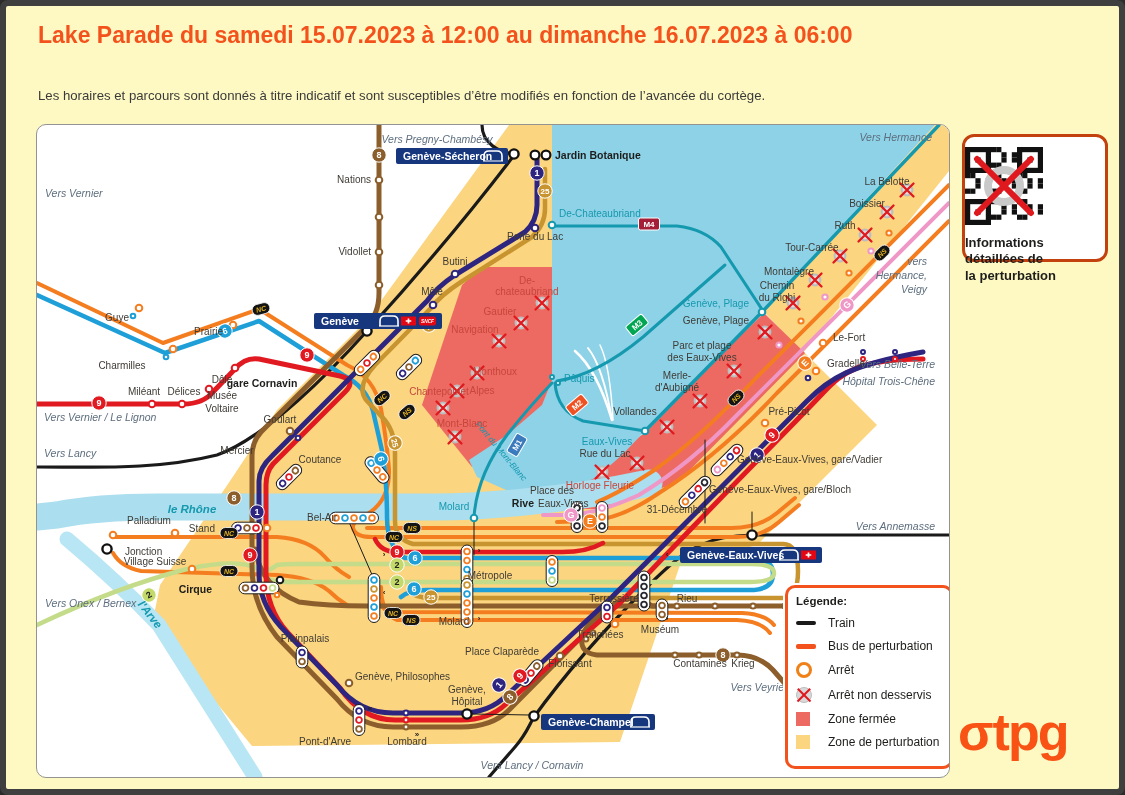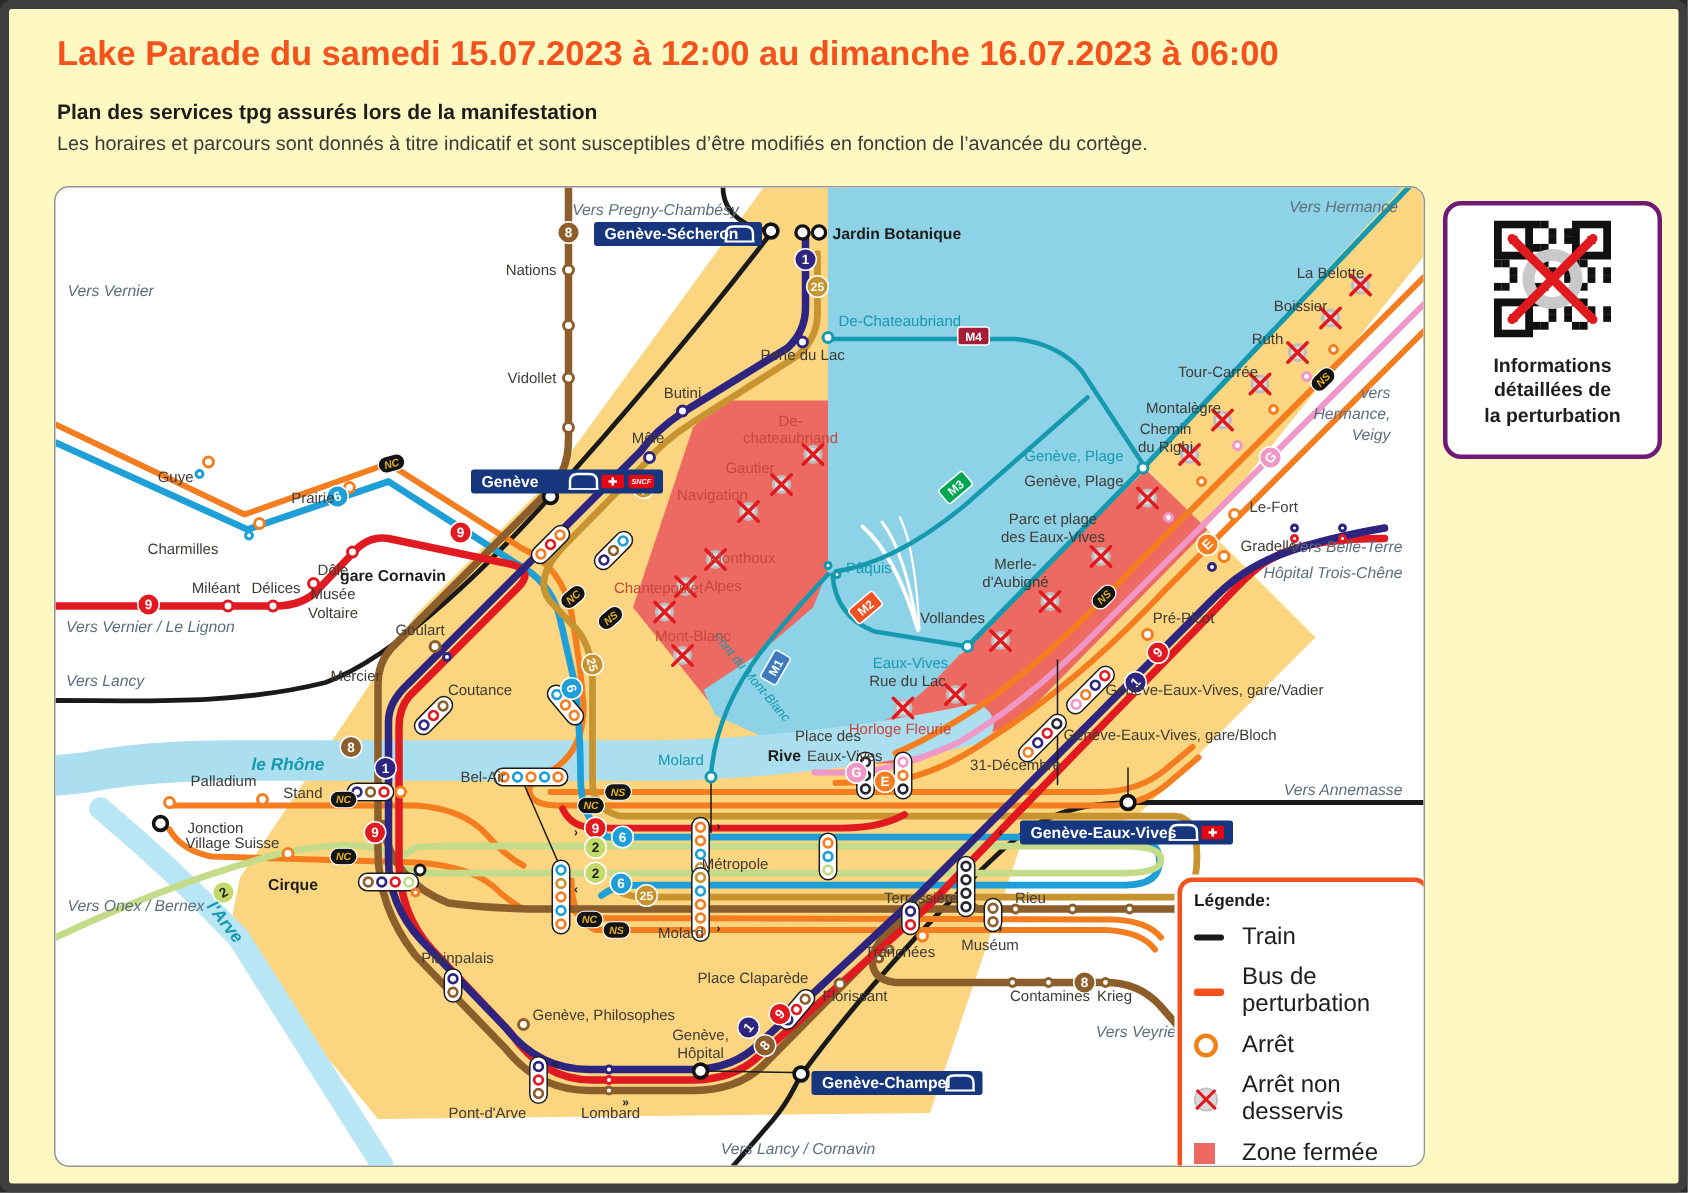--- a/index.html
+++ b/index.html
@@ -16,40 +16,39 @@
   .lb-i{font-size:10.5px;font-style:italic;fill:#5d6e7e;}
   .lb-t{font-size:10px;fill:#1599af;}
   .lb-tb{font-size:11.5px;font-weight:bold;fill:#1599af;font-style:italic;}
   .lb-ts{font-size:8.5px;fill:#1599af;font-style:italic;}
   .lb-r{font-size:10px;fill:#c6463c;}
   .lb-ch{font-size:8px;fill:#222;font-weight:bold;}
   .legend{position:absolute;left:748px;top:460px;width:146px;background:#fff;border:3px solid #f4521c;border-radius:10px;padding:7px 8px 8px 8px;box-shadow:0 0 0 2px #fff;}
   .legend-title{font-size:11.5px;font-weight:bold;color:#1d1d1b;margin-bottom:6px;}
   .legend-row{display:flex;align-items:center;margin:9px 0;}
   .legend-row .sw{width:24px;display:flex;justify-content:flex-start;align-items:center;margin-right:8px;flex:none;}
-  .legend-label{font-size:16px;color:#1d1d1b;}
+  .legend-label{font-size:12px;color:#1d1d1b;}
   .sw-train{width:20px;height:4px;border-radius:2px;background:#1a1a1a;}
   .sw-bus{width:20px;height:5px;border-radius:2px;background:#f4521c;}
   .sw-stop{width:10px;height:10px;border-radius:50%;border:3px solid #f08118;background:#fff;}
   .sw-x{position:relative;width:14px;height:14px;border-radius:50%;background:#d9d9d9;border:1px solid #bdbdbd;}
   .sw-x::before,.sw-x::after{content:"";position:absolute;left:-2px;top:6px;width:18px;height:2.4px;background:#e0191f;}
   .sw-x::before{transform:rotate(45deg);}  .sw-x::after{transform:rotate(-45deg);}
   .sw-zr{width:14px;height:14px;background:#ed6a62;}
   .sw-zy{width:14px;height:14px;background:#fbd57f;}
-  .qr-box{position:absolute;left:956px;top:128px;width:146px;height:172px;border:3px solid #701a75;border-radius:12px;background:#fff;text-align:center;padding-top:10px;box-sizing:border-box;}
+  .qr-box{position:absolute;left:956px;top:128px;width:146px;height:128px;border:3px solid #c2410c;border-radius:12px;background:#fff;padding-top:10px;box-sizing:border-box;}
   .qr-caption{font-size:13px;font-weight:bold;color:#1d1d1b;margin-top:6px;line-height:1.25;}
   .tpg-logo{position:absolute;left:952px;top:700px;width:160px;font-size:52px;font-weight:800;color:#f85214;letter-spacing:-2px;line-height:1;}
   .tpg-logo .sig{font-weight:800;margin-right:1px;}
 </style>
 </head>
 <body>
 
 <div class="frame">
   <div class="title">Lake Parade du samedi 15.07.2023 à 12:00 au dimanche 16.07.2023 à 06:00</div>
-  <div class="subtitle">Plan des services tpg assurés lors de la manifestation</div>
   <div class="note">Les horaires et parcours sont donnés à titre indicatif et sont susceptibles d’être modifiés en fonction de l’avancée du cortège.</div>
 
   <div class="map-wrap">
     <svg id="mapsvg" width="912" height="652" viewBox="0 0 912 652">
         <polygon points="472,0 526,0 526,258 540,330 575,370 640,355 765,225 840,300 720,420 643,440 583,617 215,621 115,500 123,460 197,350 240,285 330,195" fill="#fbd57f"></polygon>
         <polygon points="898,0 912,0 912,46 766,228 726,186" fill="#fbd57f"></polygon>
         <polygon points="445,142 518,142 518,330 435,342 385,280 425,160" fill="#ed6a62"></polygon>
         <polygon points="727,188 768,228 640,358 560,384 520,384 520,362 608,308 700,214" fill="#ed6a62"></polygon>
         <polygon points="515,0 898,0 726,186 609,305 585,330 560,352 530,366 480,370 440,352 432,335 470,310 505,280 515,255" fill="#8ed2e7"></polygon>
         <path d="M612,358 C520,378 430,382 400,382 L120,382 Q60,382 20,390 L0,392" fill="none" stroke="#abdeee" stroke-width="27" stroke-linecap="round" stroke-linejoin="round"></path>
@@ -793,13 +792,14 @@
         <circle cx="39" cy="39" r="16" fill="none" stroke="#c9c9c9" stroke-width="8"></circle>
         <path d="M12,12 L66,66 M12,66 L66,12" stroke="#e0191f" stroke-width="6" stroke-linecap="round"></path>
       </svg>
     <div class="qr-caption">
         <div>Informations</div>
         <div>détaillées de</div>
         <div>la perturbation</div>
       </div>
   </div>
 
+  <div class="tpg-logo"><span class="sig">σ</span><span>tpg</span></div>
 </div>
 
 </body></html>

